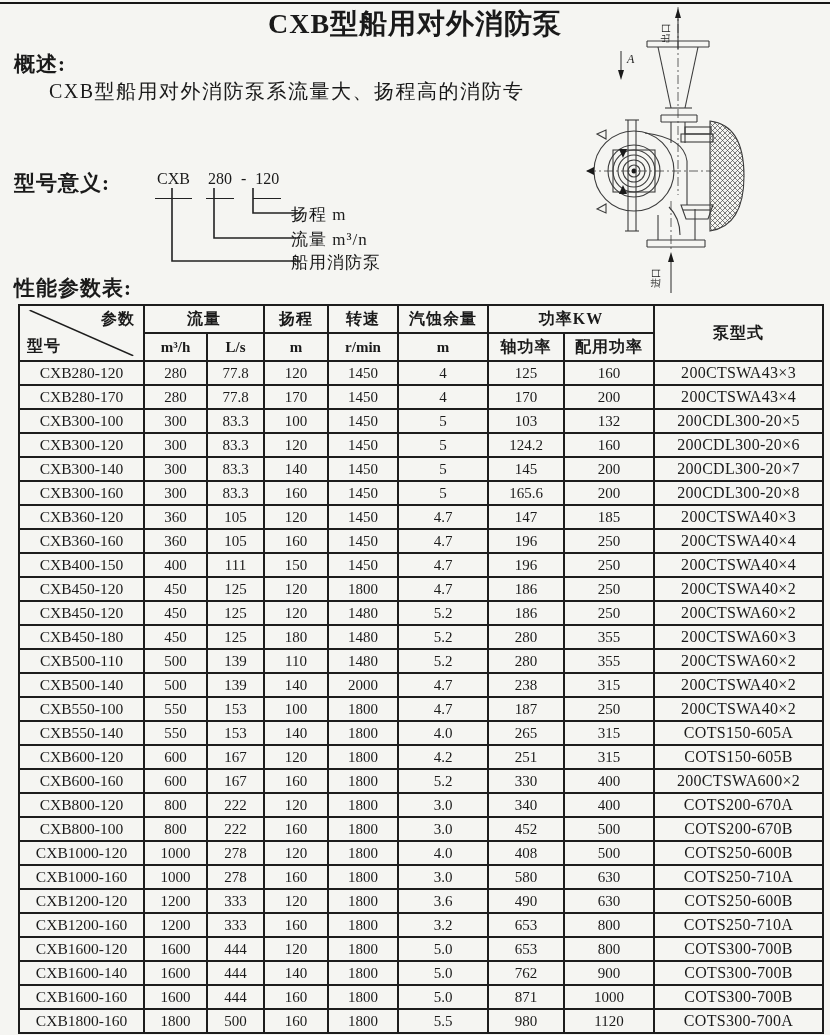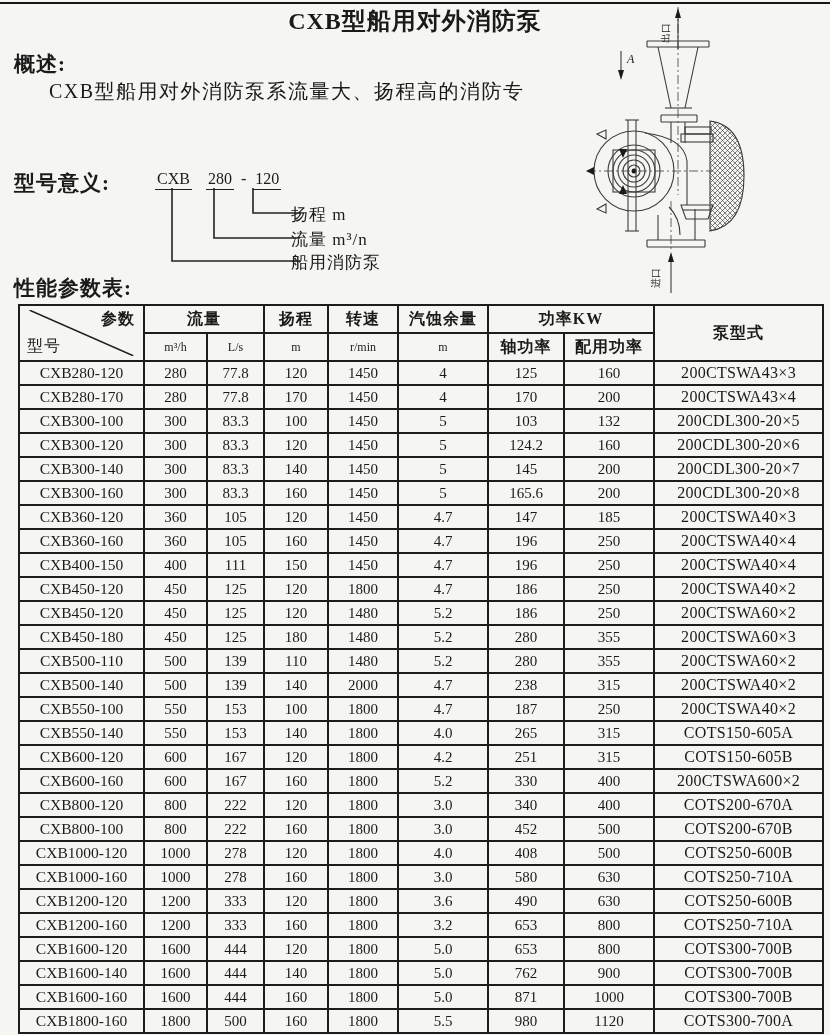--- a/index.html
+++ b/index.html
@@ -7,62 +7,62 @@
     width:830px;height:1035px;
     background:#f5f5f2;
     font-family:"Liberation Serif", serif;
     color:#1a1a1a;
     position:relative;
     overflow:hidden;
   }
   .top-rule{position:absolute;left:0;top:2px;width:830px;height:2px;background:#161616;}
   .doc-title{
     position:absolute;left:0;top:5px;width:830px;
-    text-align:center;font-size:24px;font-weight:bold;letter-spacing:1px;
+    text-align:center;font-size:28px;font-weight:bold;letter-spacing:1px;
   }
   .sec-head{position:absolute;left:14px;font-size:21px;font-weight:bold;letter-spacing:1px;}
   #overview-head{top:50px;}
   #model-head{top:169px;}
   #table-head{top:274px;}
   .overview-body{
     position:absolute;left:9px;top:77px;width:560px;
     font-size:20px;line-height:29px;letter-spacing:1.5px;
   }
   .overview-body .line.indent{text-indent:2em;}
   
   .model-code{position:absolute;top:170px;left:155px;font-size:16px;letter-spacing:0;}
   .model-code span{display:inline-block;}
-  .seg{border-bottom:1.6px solid #222;padding:0 2px 1px 2px;}
+  .seg{border-bottom:1.6px solid #222;padding:0 2px 10px 2px;}
   .dash{padding:0 3px 1px 3px;}
   .model-label{position:absolute;left:291px;font-size:17px;letter-spacing:1px;white-space:nowrap;}
   #label-head{top:203px;}
   #label-flow{top:228px;}
   #label-pump{top:251px;}
   svg.lines, svg.pump{position:absolute;}
   
   table.params{
     position:absolute;left:18px;top:304px;
     width:804px;border-collapse:collapse;table-layout:fixed;
     font-size:15px;
   }
   table.params th, table.params td{
     border:2px solid #1d1d1d;
     text-align:center;vertical-align:middle;
     padding:0;overflow:hidden;white-space:nowrap;
   }
   table.params thead tr{height:27px;}
   table.params tbody tr{height:24px;}
   th.cn{font-size:16px;font-weight:bold;letter-spacing:1px;}
-  th.unit{font-size:12px;font-weight:normal;}
+  th.unit{font-size:15px;font-weight:bold;}
   td.model-cell{text-align:left;padding-left:11px;font-size:15.5px;}
   td.type-cell{font-size:16px;letter-spacing:.3px;}
   .corner{position:relative;padding:0;height:54px;border-radius:22px;}
   .corner svg{position:absolute;left:0;top:0;width:100%;height:100%;}
   .corner .c-top{position:absolute;right:8px;top:3px;font-size:16px;font-weight:bold;letter-spacing:1px;}
-  .corner .c-bottom{position:absolute;left:7px;bottom:3px;font-size:16px;font-weight:normal;letter-spacing:1px;}
+  .corner .c-bottom{position:absolute;left:7px;bottom:3px;font-size:16px;font-weight:bold;letter-spacing:1px;}
 </style>
 </head>
 <body>
 
 <div class="top-rule"></div>
 
 <div class="doc-title">CXB型船用对外消防泵</div>
 
 <div class="sec-head" id="overview-head">概述:</div>
 <div class="overview-body">

